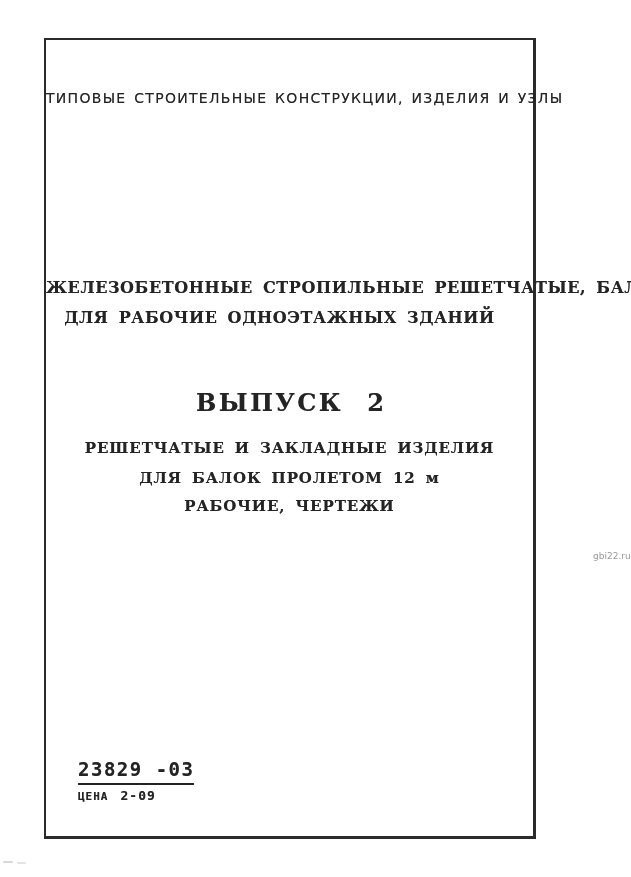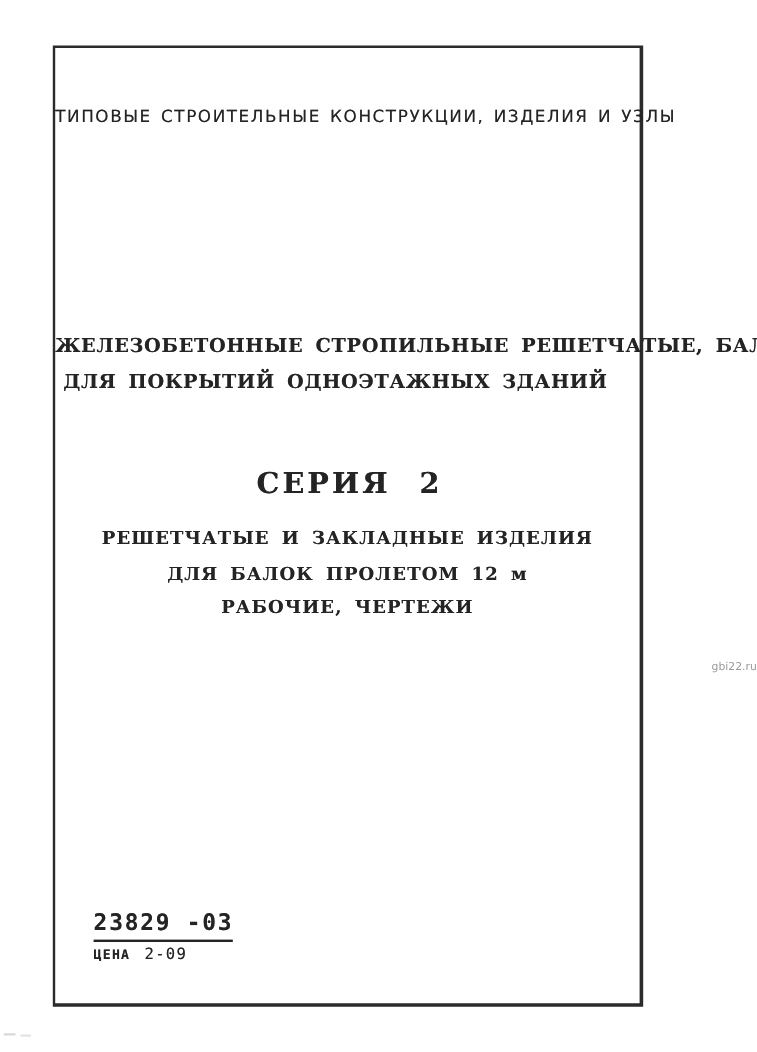--- a/index.html
+++ b/index.html
@@ -133,21 +133,21 @@
     gap: 12px;
     text-shadow: 0 0 0.5px rgba(40,40,40,0.55);
   }
   .stamp-price .price-label {
     font-size: 11px;
     font-weight: bold;
     letter-spacing: 1px;
   }
   .stamp-price .price-value {
     font-size: 13px;
-    font-weight: normal;
+    font-weight: bold;
     letter-spacing: 1px;
   }
 
   .watermark {
     position: absolute;
     left: 593px;
     top: 551px;
     font-family: "DejaVu Sans", sans-serif;
     font-size: 9px;
     color: var(--watermark, #9a9a9a);
@@ -165,24 +165,24 @@
 </head>
 <body>
 
 <div class="page-frame">
 
   <div class="line doc-header">ТИПОВЫЕ СТРОИТЕЛЬНЫЕ КОНСТРУКЦИИ, ИЗДЕЛИЯ И УЗЛЫ</div>
 
 
   <div class="line subject-1">ЖЕЛЕЗОБЕТОННЫЕ СТРОПИЛЬНЫЕ РЕШЕТЧАТЫЕ, БАЛКИ</div>
 
-  <div class="line subject-2">ДЛЯ ПОКРЫТИЙ ОДНОЭТАЖНЫХ ЗДАНИЙ</div>
+  <div class="line subject-2">ДЛЯ РАБОЧИЕ ОДНОЭТАЖНЫХ ЗДАНИЙ</div>
 
   <div class="line issue-line">
-    <span class="issue-word">СЕРИЯ</span><span class="issue-number">2</span>
+    <span class="issue-word">ВЫПУСК</span><span class="issue-number">2</span>
   </div>
 
   <div class="line contents-1">РЕШЕТЧАТЫЕ И ЗАКЛАДНЫЕ ИЗДЕЛИЯ</div>
 
   <div class="line contents-2">ДЛЯ БАЛОК ПРОЛЕТОМ 12 м</div>
 
   <div class="line contents-3">РАБОЧИЕ, ЧЕРТЕЖИ</div>
 
   <div class="stamp">
     <div class="stamp-code">23829 -03</div>

